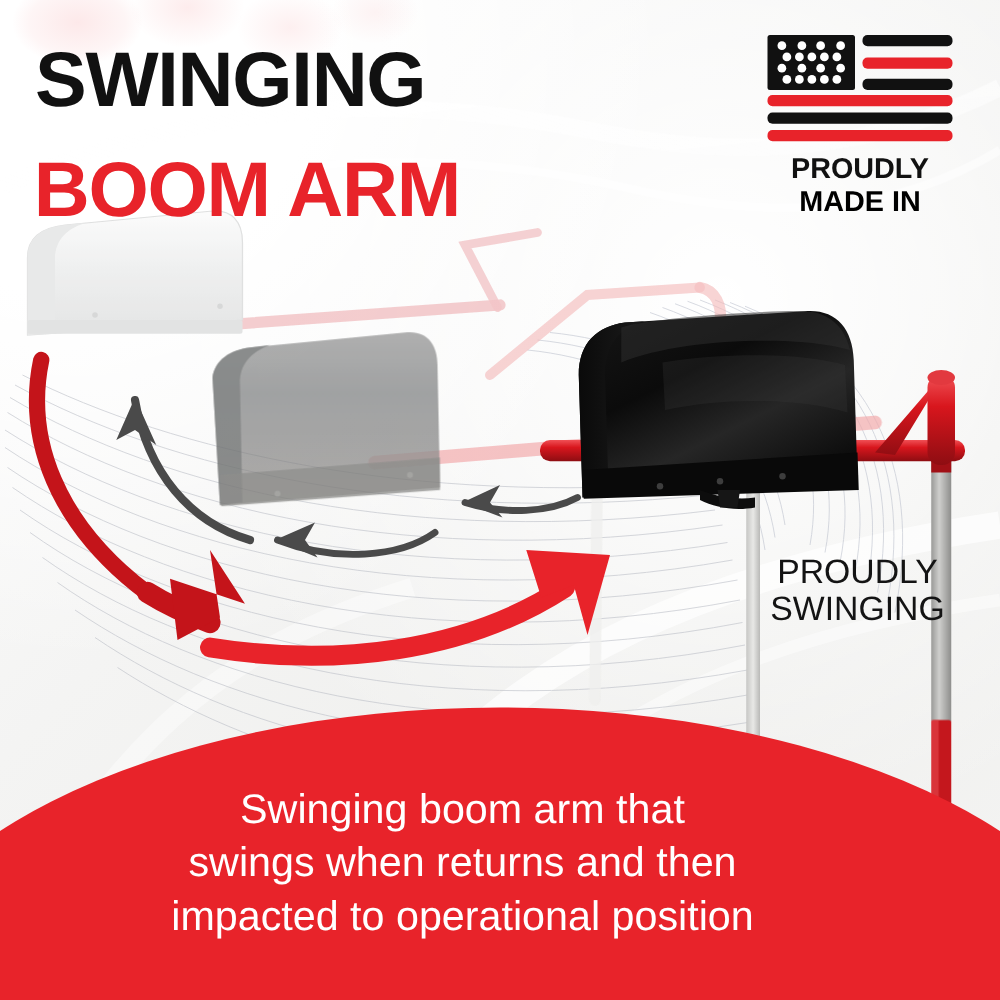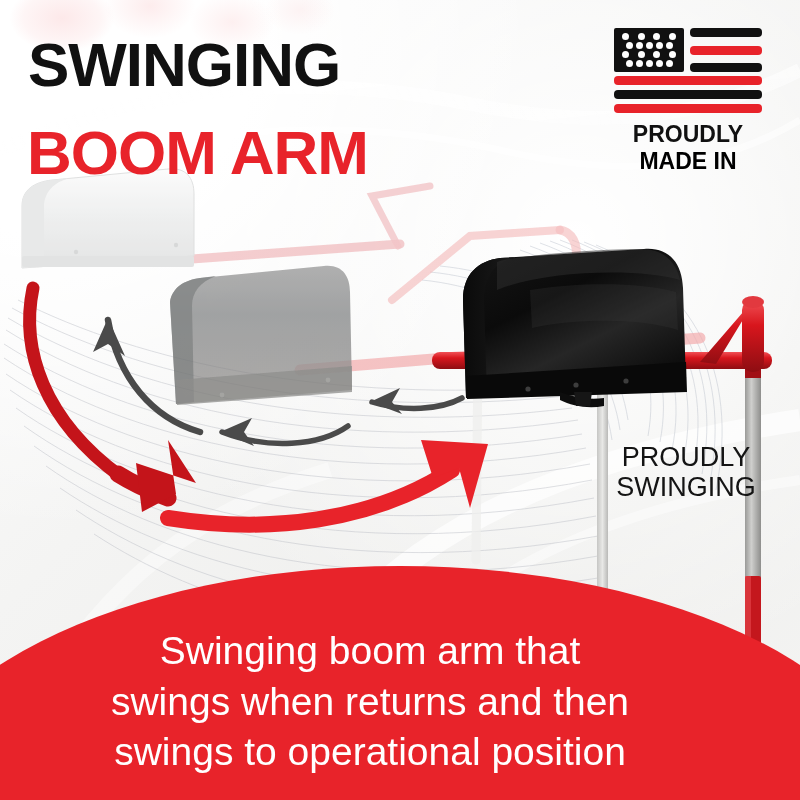--- a/index.html
+++ b/index.html
@@ -84,21 +84,21 @@
   
   #dome {
     position:absolute; left:-108px; top:566px;
     width:1016px; height:560px;
     background:#e8232a;
     border-radius:50% 50% 0 0 / 46% 46% 0 0;
   }
   #dome-text {
     position:absolute; left:0; top:626px; width:740px;
     text-align:center; color:#ffffff;
-    font-size:39px; font-weight:400; line-height:1.30;
+    font-size:33px; font-weight:400; line-height:1.30;
   }
   #dome-text div { white-space:nowrap; }
 
   
   #art { position:absolute; inset:0; }
 </style>
 </head>
 <body>
 
 <div id="stage">
@@ -337,16 +337,16 @@
 
   <div id="not-included">
     <div>PROUDLY</div>
     <div>SWINGING</div>
   </div>
 
   <div id="dome"></div>
   <div id="dome-text">
     <div>Swinging boom arm that</div>
     <div>swings when returns and then</div>
-    <div>swings to operational position</div>
+    <div>impacted to operational position</div>
   </div>
 
 </div>
 
 </body></html>

